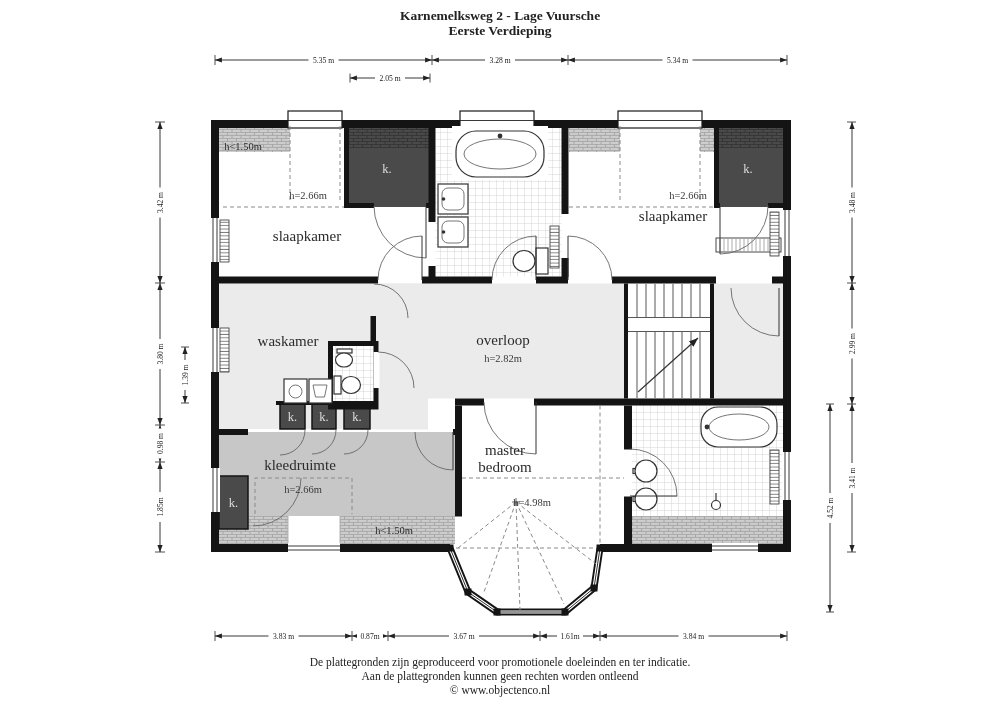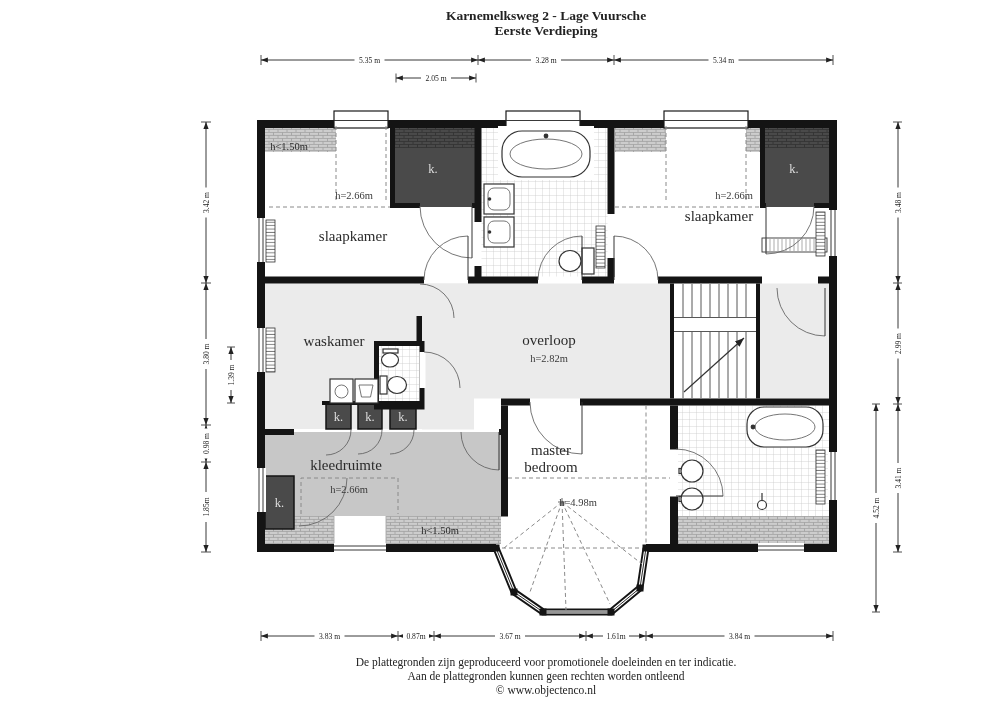--- a/index.html
+++ b/index.html
@@ -1,17 +1,17 @@
 <!DOCTYPE html>
 <html><head>
 <meta charset="utf-8">
 <title>Karnemelksweg 2 - Lage Vuursche</title>
 <style>
   html,body{margin:0;padding:0;background:#ffffff;}
-  .page{width:856px;height:707px;position:relative;background:#fff;overflow:hidden;padding-left:46px;}
+  .page{width:856px;height:707px;position:relative;background:#fff;overflow:hidden;}
   svg{display:block;}
   text{font-family:"Liberation Serif","DejaVu Serif",serif;text-anchor:middle;}
   .t1{font-size:13.5px;font-weight:bold;fill:#222;}
   .room{font-size:15px;fill:#2b2b2b;}
   .hl{font-size:10.5px;fill:#3a3a3a;}
   .low{font-size:10.5px;fill:#2b2b2b;}
   .kl{font-size:12.5px;fill:#dedede;}
   .dim{font-size:7.6px;fill:#222;}
   .foot{font-size:11.5px;fill:#222;}
   .wall{fill:#141414;}

